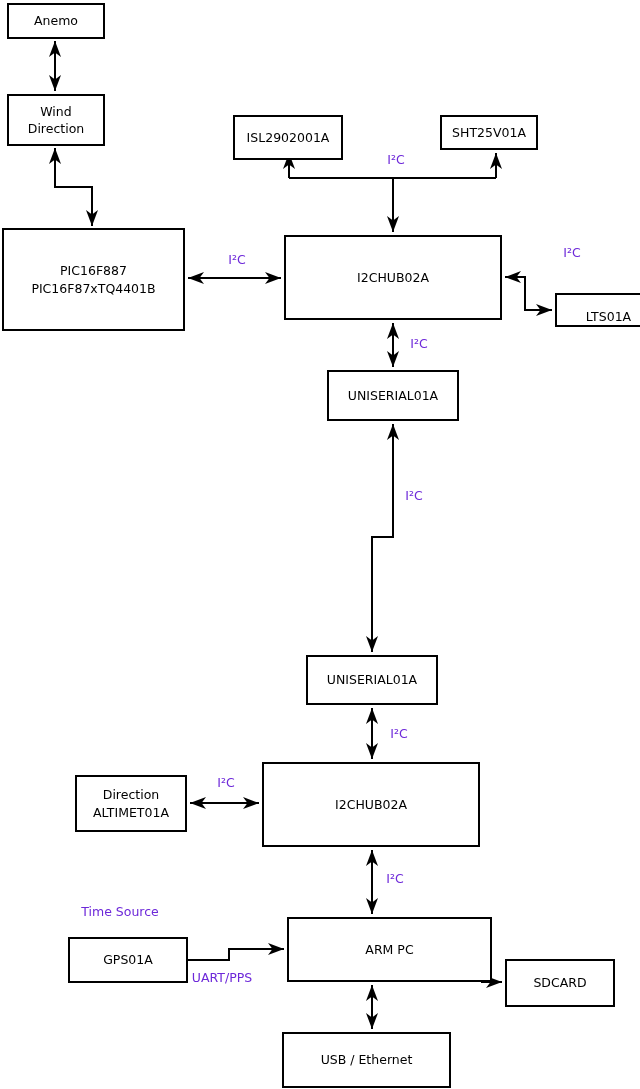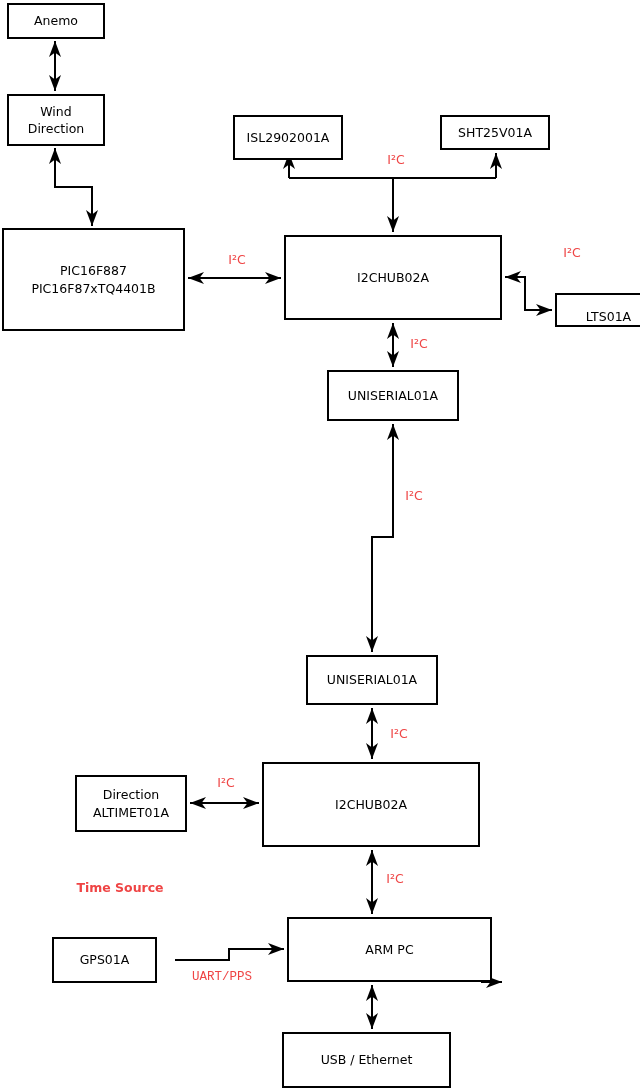--- a/index.html
+++ b/index.html
@@ -7,21 +7,21 @@
   #stage{
     position:relative;width:640px;height:1089px;background:#fff;overflow:hidden;
   }
   #wires{position:absolute;left:0;top:0;width:640px;height:1089px;}
   .box{
     position:absolute;box-sizing:border-box;background:#fff;border:2px solid #000;
     display:flex;flex-direction:column;align-items:center;justify-content:center;
     font-size:12.5px;color:#000;text-align:center;line-height:1.4;z-index:2;
   }
   .lbl{
-    position:absolute;font-size:12.5px;color:#ef4444;white-space:nowrap;
+    position:absolute;font-size:12.5px;color:#6d28d9;white-space:nowrap;
     transform:translateX(-50%);z-index:3;
   }
 </style>
 </head>
 <body>
 
 <div id="stage">
 
   <svg id="wires" viewBox="0 0 640 1089" xmlns="http://www.w3.org/2000/svg">
     <defs>
@@ -60,21 +60,21 @@
 
   <div class="box" style="left:2px;top:228px;width:183px;height:103px;">
     <span>PIC16F887</span>
     <span>PIC16F87xTQ4401B</span>
   </div>
 
   <div class="box" style="left:233px;top:115px;width:110px;height:45px;">
     <span>ISL2902001A</span>
   </div>
 
-  <div class="box" style="left:440px;top:115px;width:110px;height:35px;text-align:center;">
+  <div class="box" style="left:440px;top:115px;width:98px;height:35px;text-align:center;">
     <span>SHT25V01A</span>
   </div>
 
   <div class="box" style="left:284px;top:235px;width:218px;height:85px;">
     <span>I2CHUB02A</span>
   </div>
 
   <div class="box" style="left:555px;top:293px;width:107px;height:34px;justify-content:flex-end;">
     <span>LTS01A</span>
   </div>
@@ -93,33 +93,36 @@
 
   <div class="box" style="left:75px;top:775px;width:112px;height:57px;">
     <span>Direction</span>
     <span>ALTIMET01A</span>
   </div>
 
   <div class="box" style="left:287px;top:917px;width:205px;height:65px;">
     <span>ARM PC</span>
   </div>
 
-  <div class="box" style="left:52px;top:937px;width:105px;height:46px;">
+  <div class="box" style="left:68px;top:937px;width:120px;height:46px;">
     <span>GPS01A</span>
   </div>
 
+  <div class="box" style="left:505px;top:959px;width:110px;height:48px;">
+    <span>SDCARD</span>
+  </div>
 
   <div class="box" style="left:282px;top:1032px;width:169px;height:56px;">
     <span>USB / Ethernet</span>
   </div>
 
   <div class="lbl" style="left:396px;top:152px;">I²C</div>
   <div class="lbl" style="left:237px;top:252px;">I²C</div>
   <div class="lbl" style="left:572px;top:245px;">I²C</div>
   <div class="lbl" style="left:419px;top:336px;">I²C</div>
   <div class="lbl" style="left:414px;top:488px;">I²C</div>
   <div class="lbl" style="left:399px;top:726px;">I²C</div>
   <div class="lbl" style="left:226px;top:775px;">I²C</div>
   <div class="lbl" style="left:395px;top:871px;">I²C</div>
-  <div class="lbl" style="left:222px;top:970px;font-family:Liberation Mono, monospace;">UART/PPS</div>
-  <div class="lbl" style="left:120px;top:880px;font-weight:bold;">Time Source</div>
+  <div class="lbl" style="left:222px;top:970px;">UART/PPS</div>
+  <div class="lbl" style="left:120px;top:904px;">Time Source</div>
 
 </div>
 
 </body></html>

